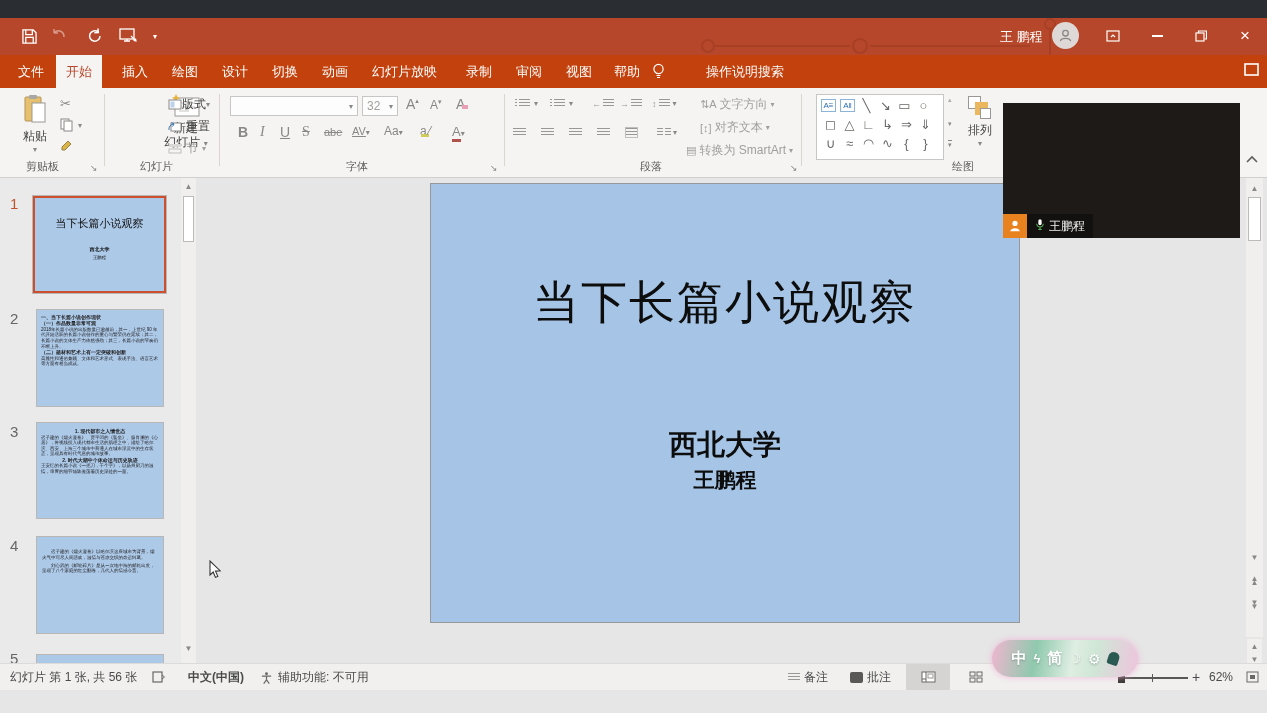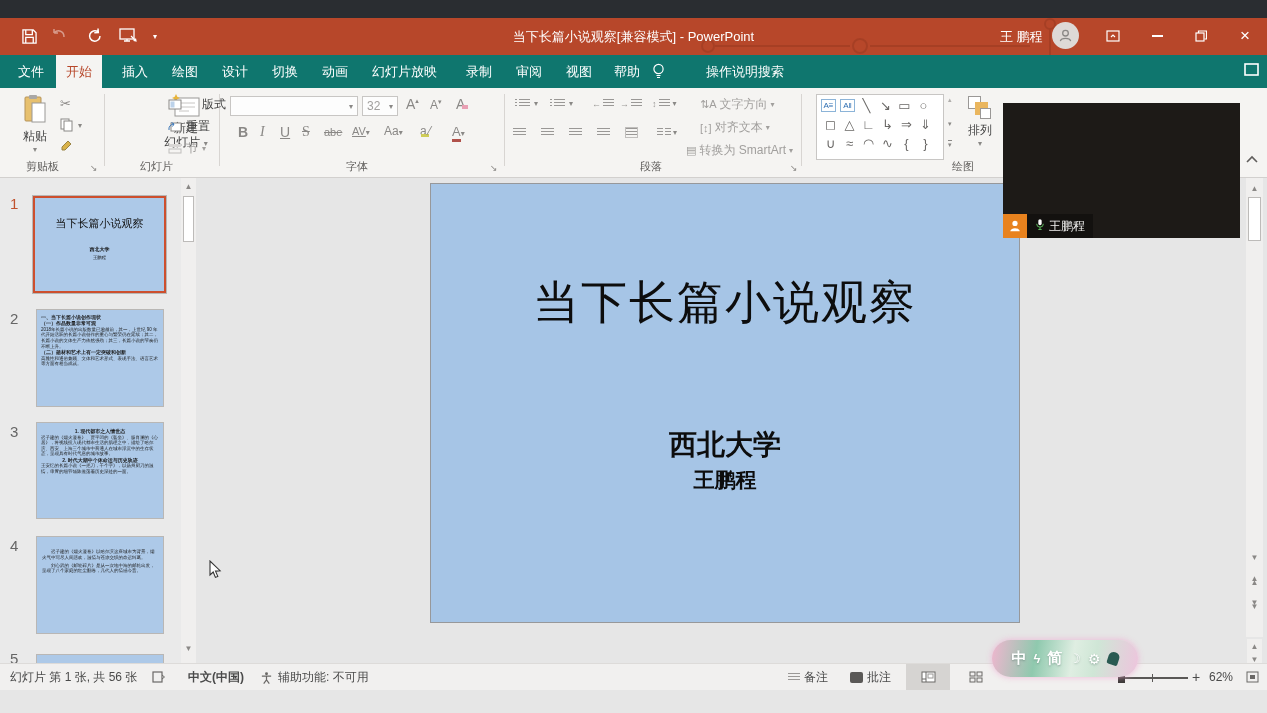--- a/index.html
+++ b/index.html
@@ -3,21 +3,21 @@
 <meta charset="utf-8">
 <style>
   html,body{margin:0;padding:0;background:#000;}
   *{box-sizing:border-box;}
   .screen{position:relative;width:1267px;height:713px;overflow:hidden;background:#e6e6e6;
           font-family:"Liberation Sans","DejaVu Sans",sans-serif;-webkit-font-smoothing:antialiased;}
   .abs{position:absolute;}
   
   .topstrip{left:0;top:0;width:1267px;height:18px;background:#2a2d31;}
   .titlebar{left:0;top:18px;width:1267px;height:37px;background:#b7472a;color:#fff;}
-  .tabrow{left:0;top:55px;width:1267px;height:33px;background:#0f766e;}
+  .tabrow{left:0;top:55px;width:1267px;height:33px;background:#c2410c;}
   .qat-ic{display:flex;align-items:center;justify-content:center;color:#fff;}
   .ttl{font-size:13px;color:#fff;white-space:nowrap;}
   .winbtn{width:34px;height:30px;display:flex;align-items:center;justify-content:center;color:#fff;}
   .tab{position:absolute;top:0;height:33px;display:flex;align-items:center;justify-content:center;
        color:#fff;font-size:13px;white-space:nowrap;padding:0 10px;}
   .tab.active{background:#f5f4f2;color:#b7472a;}
   
   .ribbon{left:0;top:88px;width:1267px;height:90px;background:#f5f4f2;border-bottom:1px solid #d2d0ce;}
   .rdiv{position:absolute;top:6px;width:1px;height:72px;background:#d8d5d2;}
   .glabel{position:absolute;bottom:3px;font-size:11px;color:#605e5c;white-space:nowrap;}
@@ -110,21 +110,20 @@
     </div>
     <div class="abs qat-ic" style="left:116px;top:6px;width:24px;height:24px;">
       <svg width="18" height="16" viewBox="0 0 18 16">
           <rect x="1" y="1" width="14" height="10" fill="none" stroke="#fff" stroke-width="1.3"></rect>
           <path d="M5 13 h6 M8 11 v2" stroke="#fff" stroke-width="1.3"></path>
           <path d="M12 8 l5 5 M14.5 12.5 l2.5 0.5 -0.5 -2.5" stroke="#fff" stroke-width="1.2" fill="none"></path>
         </svg>
     </div>
     <div class="abs qat-ic chev" style="left:148px;top:10px;width:14px;height:16px;color:#fff;">▾</div>
 
-    <div class="abs ttl" style="left:0;top:10px;width:1267px;text-align:center;">当下长篇小说观察[兼容模式] - PowerPoint</div>
 
     <div class="abs ttl" style="left:1000px;top:10px;">王 鹏程</div>
     <div class="abs" style="left:1052px;top:4px;width:27px;height:27px;border-radius:50%;background:#ded9d6;display:flex;align-items:center;justify-content:center;">
       <svg width="15" height="15" viewBox="0 0 16 16">
           <circle cx="8" cy="5.5" r="3" fill="none" stroke="#8a8886" stroke-width="1.4"></circle>
           <path d="M2.5 14 c1-4 10-4 11 0" fill="none" stroke="#8a8886" stroke-width="1.4"></path>
         </svg>
     </div>
     <div class="abs winbtn" style="left:1096px;top:3px;">
       <svg width="14" height="12" viewBox="0 0 14 12">
@@ -204,21 +203,21 @@
 
     <div class="abs" style="left:112px;top:6px;width:52px;height:66px;text-align:center;margin-left:48px;">
       <svg width="30" height="24" viewBox="0 0 30 24">
           <rect x="4" y="4" width="24" height="18" fill="#fff" stroke="#9a9896"></rect>
           <path d="M8 9 h16 M8 13 h16 M8 17 h10" stroke="#c8c6c4"></path>
           <path d="M5 0 l1.3 2.7 2.7 1.3 -2.7 1.3 -1.3 2.7 -1.3 -2.7 -2.7 -1.3 2.7 -1.3 z" fill="#e8b43a"></path>
         </svg>
       <div class="rtxt" style="line-height:1.15;"><span>新建</span><br>
       <span>幻灯片</span> <span class="chev">▾</span></div>
     </div>
-    <div class="abs" style="left:168px;top:8px;display:flex;align-items:center;gap:20px;">
+    <div class="abs" style="left:168px;top:8px;display:flex;align-items:center;gap:0;">
       <svg width="14" height="11" viewBox="0 0 14 11">
           <rect x="1" y="1" width="12" height="9" fill="#fff" stroke="#8a8886"></rect>
           <rect x="2.5" y="2.5" width="4" height="6" fill="#bcd2ea"></rect>
         </svg>
       <span class="rtxt">版式</span>
         <span class="chev">▾</span>
     </div>
     <div class="abs" style="left:168px;top:30px;display:flex;align-items:center;gap:4px;">
       <svg width="14" height="12" viewBox="0 0 14 12">
           <rect x="3" y="2" width="10" height="8" fill="#fff" stroke="#8a8886"></rect>

